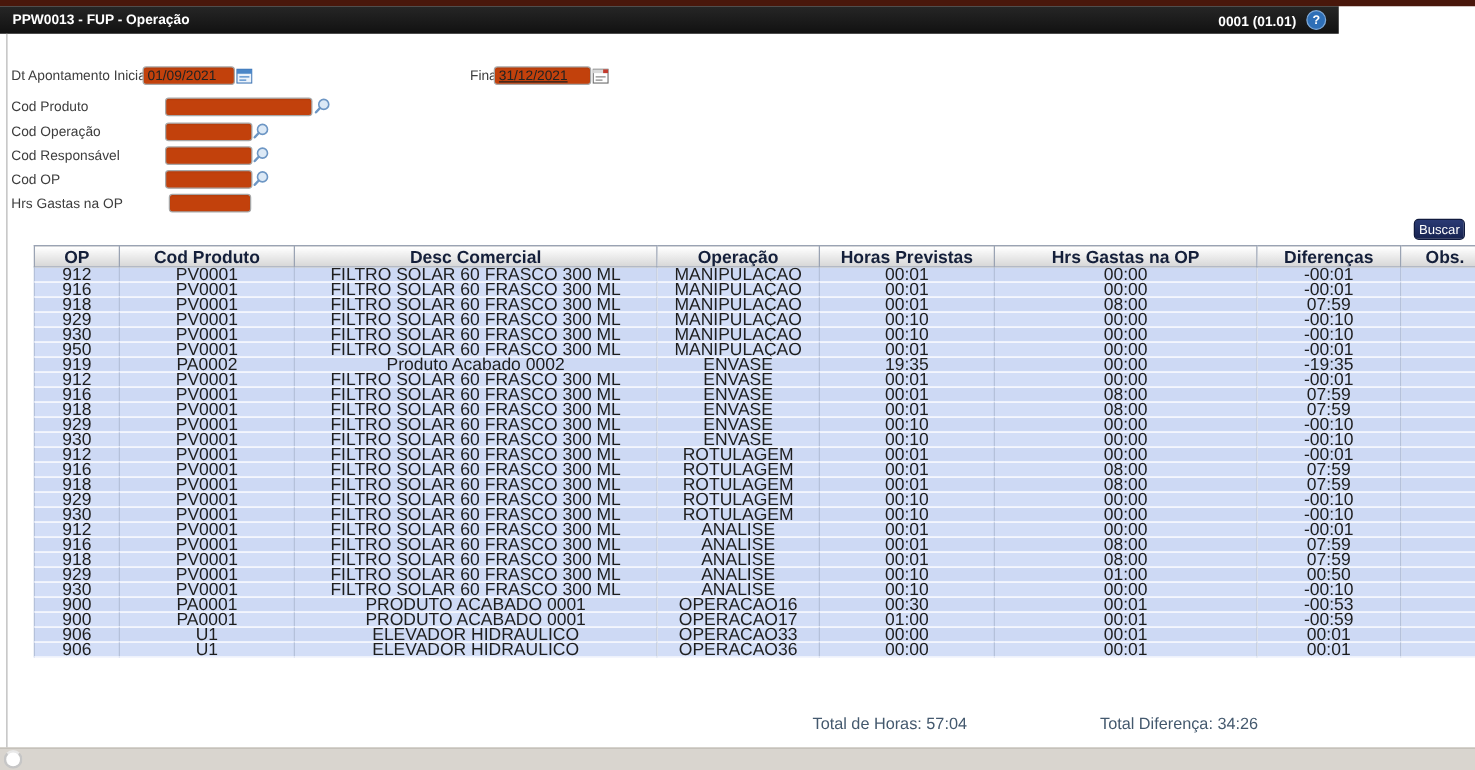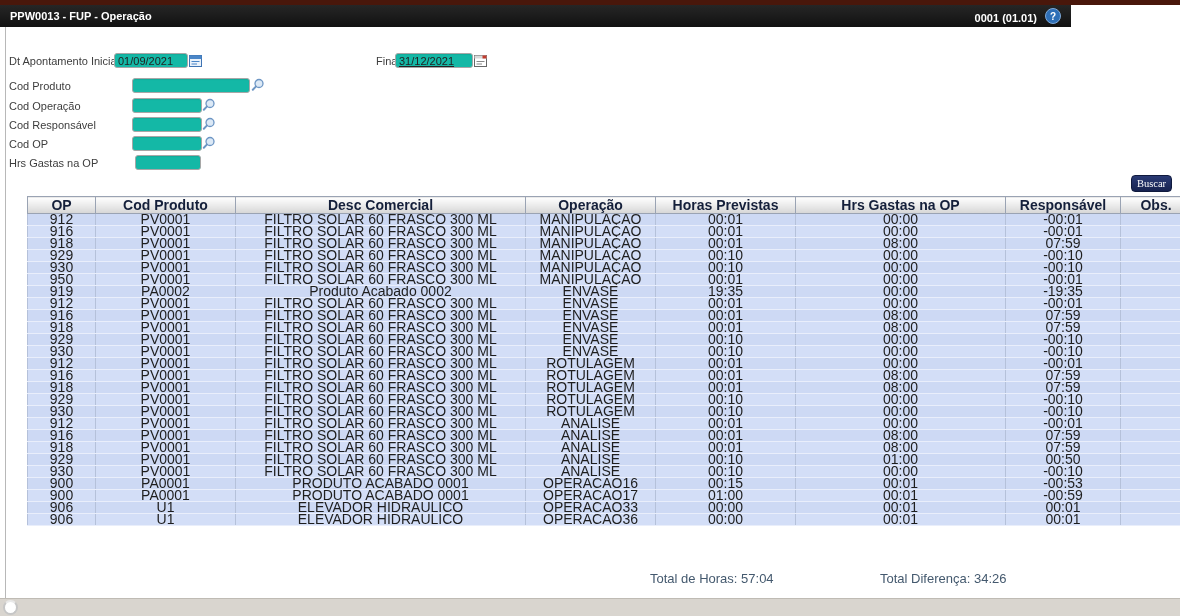--- a/index.html
+++ b/index.html
@@ -17,28 +17,28 @@
   .titlebar .right{display:flex;align-items:flex-end;gap:8px}
   .help-icon{
     width:14px;height:14px;border-radius:50%;background:#2e6fb7;border:1px solid #7ea9d8;
     color:#fff;font-size:10px;font-weight:bold;display:flex;align-items:center;justify-content:center;
     cursor:pointer;
   }
   .vline{position:absolute;left:5px;top:27px;width:1px;height:571px;background:#b8b8b8}
   .f-label{position:absolute;font-size:11px;color:#3d3d3d;white-space:nowrap}
   .f-input{
     position:absolute;height:13px;border:1px solid #a7a7a7;border-radius:3px;
-    font-size:11px;padding:0 3px;color:#222;background:#14b8a6;
+    font-size:11px;padding:0 3px;color:#222;background:#c2410c;
     box-shadow:inset 0 1px 1px rgba(0,0,0,.07);font-family:inherit;
   }
   .icon-btn{position:absolute;cursor:pointer;line-height:0}
   .buscar{
     position:absolute;left:1131px;top:175px;width:41px;height:17px;
     background:linear-gradient(#2a3a74,#172350);color:#fff;border:1px solid #101a3e;border-radius:4px;
-    font-size:10.5px;text-align:center;cursor:pointer;font-family:Liberation Serif, serif;padding:0;
+    font-size:10.5px;text-align:center;cursor:pointer;font-family:Liberation Sans, sans-serif;padding:0;
   }
   table.grid{
     position:absolute;left:8px;top:196px;width:1164px;
     border-collapse:collapse;table-layout:fixed;font-size:14px;
     border:1px solid #8e99ad;
     margin-left:19px;
   }
   table.grid th{
     background:linear-gradient(#ffffff,#d6d6d6);
     border:1px solid #9aa3b3;font-weight:bold;color:#141f3a;
@@ -151,21 +151,21 @@
       <col style="width: 71px;">
     </colgroup>
   <thead>
       <tr>
         <th>OP</th>
         <th>Cod Produto</th>
         <th>Desc Comercial</th>
         <th>Operação</th>
         <th>Horas Previstas</th>
         <th>Hrs Gastas na OP</th>
-        <th>Responsável</th>
+        <th>Diferenças</th>
         <th>Obs.</th>
       </tr>
     </thead>
   <tbody>
       <tr>
         <td>912</td>
         <td>PV0001</td>
         <td>FILTRO SOLAR 60 FRASCO 300 ML</td>
         <td>MANIPULAÇÃO</td>
         <td>00:01</td>
@@ -381,21 +381,21 @@
         <td>00:10</td>
         <td>00:00</td>
         <td>-00:10</td>
         <td></td>
       </tr>
       <tr>
         <td>900</td>
         <td>PA0001</td>
         <td>PRODUTO ACABADO 0001</td>
         <td>OPERACAO16</td>
-        <td>00:15</td>
+        <td>00:30</td>
         <td>00:01</td>
         <td>-00:53</td>
         <td></td>
       </tr>
       <tr>
         <td>900</td>
         <td>PA0001</td>
         <td>PRODUTO ACABADO 0001</td>
         <td>OPERACAO17</td>
         <td>01:00</td>

